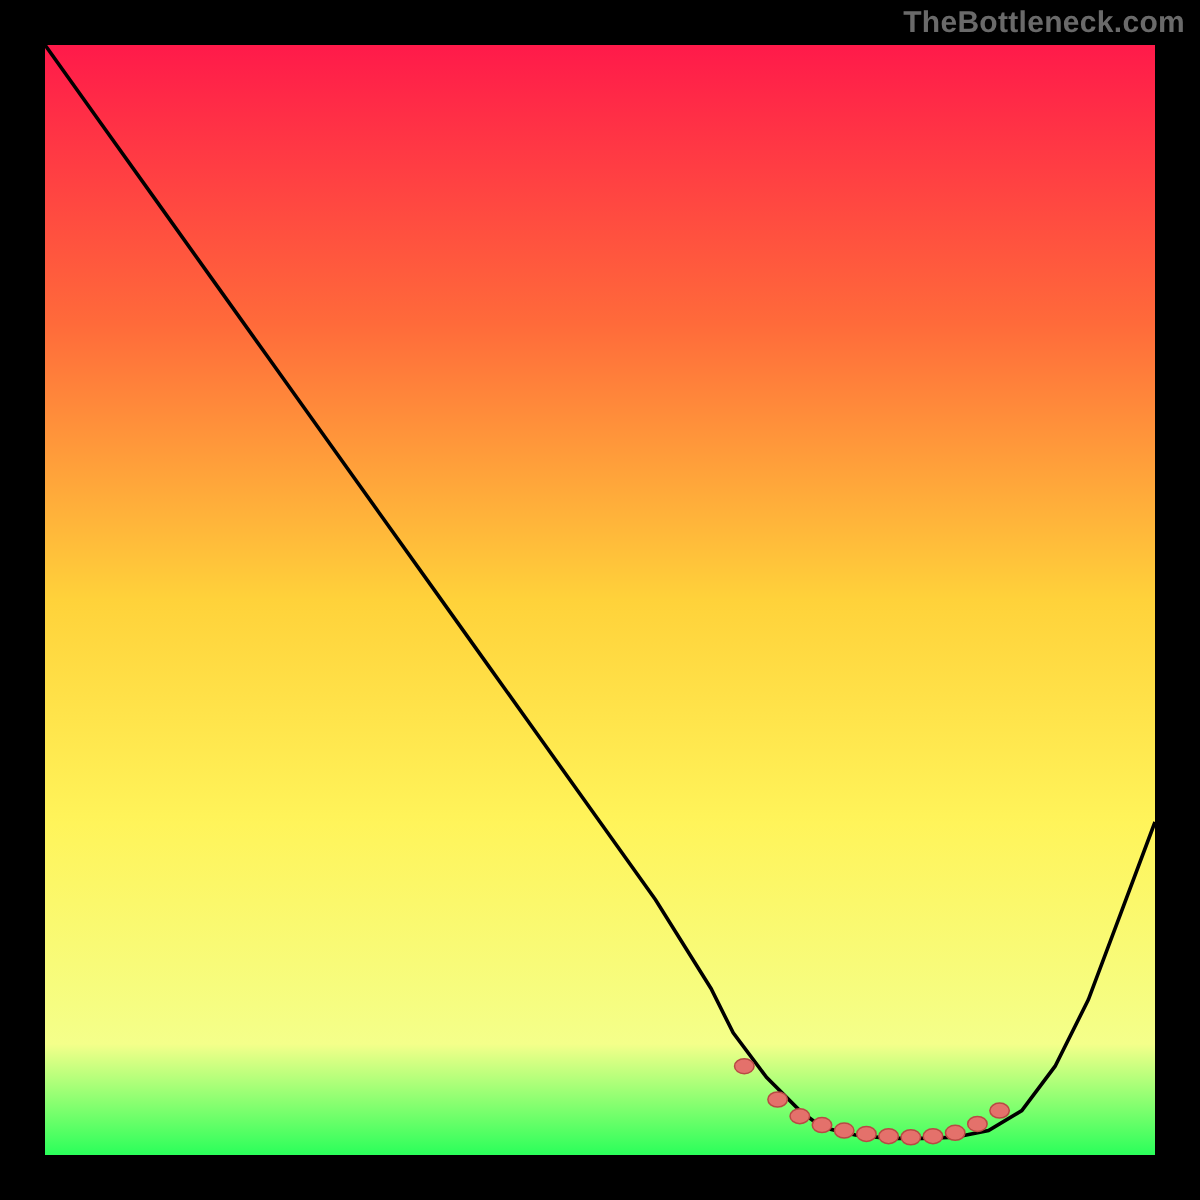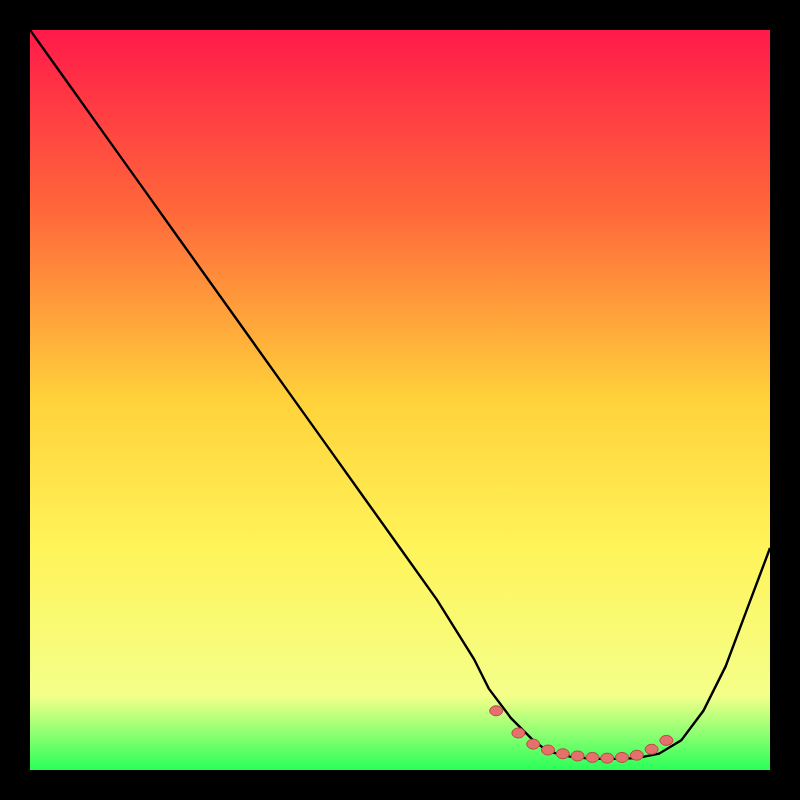--- a/index.html
+++ b/index.html
@@ -37,20 +37,21 @@
   }
   svg {
     display: block;
   }
 </style>
 </head>
 <body>
 
 <div class="outer">
 
+  <div class="watermark">TheBottleneck.com</div>
 
   <div class="plot-frame">
     <svg id="chart-svg" width="740" height="740" viewBox="0 0 740 740">
       <defs>
         <linearGradient id="bg-grad" x1="0" y1="0" x2="0" y2="1">
           <stop id="g0" offset="0%" stop-color="#ff1a4a"></stop>
           <stop id="g1" offset="25%" stop-color="#ff6a3a"></stop>
           <stop id="g2" offset="50%" stop-color="#ffd23a"></stop>
           <stop id="g3" offset="70%" stop-color="#fff45a"></stop>
           <stop id="g4" offset="90%" stop-color="#f4ff8a"></stop>

